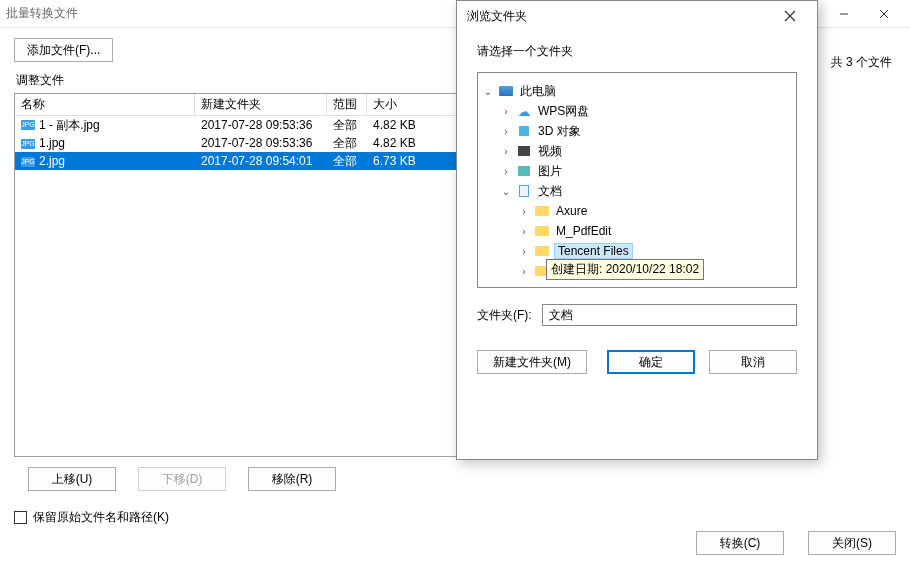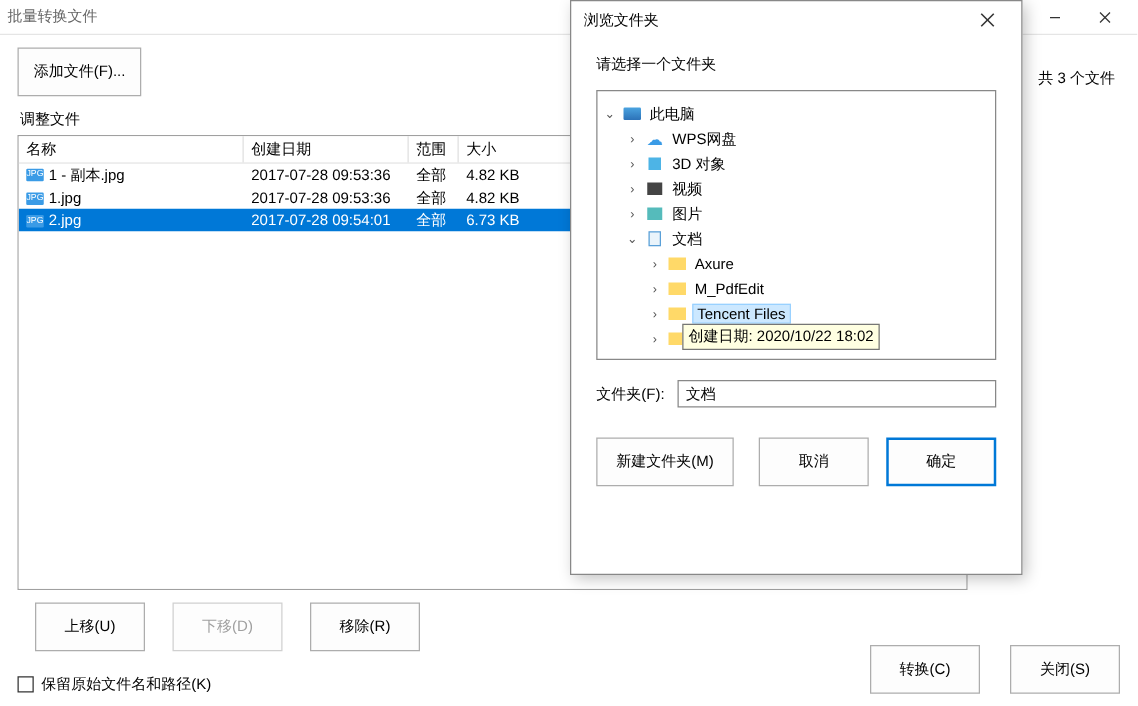--- a/index.html
+++ b/index.html
@@ -28,21 +28,21 @@
     display: flex; align-items: center; justify-content: center;
     color: #333;
   }
   .body {
     padding: 10px 14px 12px 14px;
   }
   .btn {
     display: inline-flex;
     align-items: center;
     justify-content: center;
-    height: 39px;
+    height: 24px;
     padding: 0 12px;
     background: #fdfdfd;
     border: 1px solid #adadad;
     font: inherit;
     cursor: default;
   }
   .btn.disabled { color: #a0a0a0; border-color: #d0d0d0; }
   .btn.primary { border: 2px solid #0078d7; }
   .section-label { margin: 10px 0 4px 2px; }
   .file-panel {
@@ -195,21 +195,21 @@
   <div class="count-label">共 3 个文件</div>
 
   <div class="section-label">调整文件</div>
 
   <div class="file-panel">
     <div class="grid-head">
       <div class="col col-name">
           <span>名称</span>
         </div>
       <div class="col col-date">
-          <span>创建日期</span>
+          <span>新建文件夹</span>
         </div>
       <div class="col col-scope">
           <span>范围</span>
         </div>
       <div class="col col-size" style="flex:1; border-right:none;">
           <span>大小</span>
         </div>
     </div>
     <div class="grid-rows" id="rows">
         <div class="row">
@@ -347,21 +347,21 @@
 
     <div class="folder-row">
       <span>文件夹(F):</span>
       <input type="text" value="文档" style="">
     </div>
 
     <div class="dlg-btns">
       <button class="btn left">
           <span>新建文件夹(M)</span>
         </button>
+      <button class="btn primary">
+          <span>确定</span>
+        </button>
       <button class="btn">
           <span>取消</span>
         </button>
-      <button class="btn primary">
-          <span>确定</span>
-        </button>
     </div>
   </div>
 </div>
 
 </body></html>

